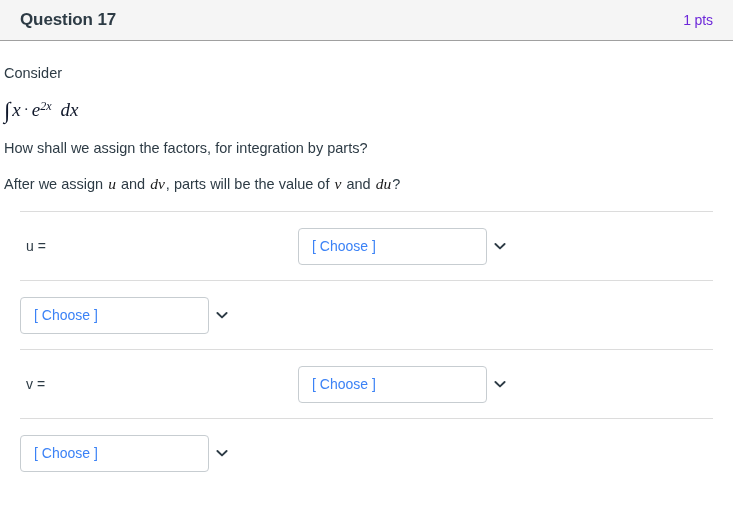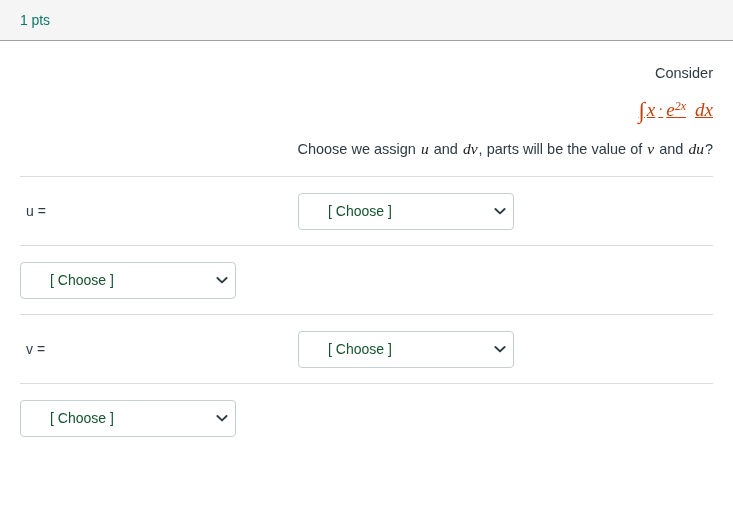--- a/index.html
+++ b/index.html
@@ -35,48 +35,46 @@
     box-sizing: border-box;
   }
   .question-name {
     font-size: 17px;
     font-weight: bold;
     color: #2d3b45;
     letter-spacing: -0.1px;
   }
   .question-points {
     font-size: 14px;
-    color: #0f766e;
+    color: #6d28d9;
     letter-spacing: -0.1px;
   }
 
   
   .question-body {
     padding: 22px 20px 0 4px;
-    text-align: right;
   }
   .prompt-line {
     font-size: 14.5px;
     line-height: 1.45;
     color: #2d3b45;
     margin: 0 0 14px 0;
   }
   .prompt-line.tight {
     margin-bottom: 13px;
   }
 
   .math-block {
     font-family: "Liberation Serif", serif;
     font-style: italic;
     font-size: 19px;
-    color: #c2410c;
+    color: #0f172a;
     margin: 0 0 13px 0;
     line-height: 1.2;
     white-space: nowrap;
-    text-decoration: underline;
   }
   .math-block .intg {
     font-size: 23px;
     vertical-align: -2px;
     margin-right: 2px;
   }
   .math-block .dot {
     font-style: normal;
     font-size: 15px;
     margin: 0 3px;
@@ -120,26 +118,26 @@
     box-sizing: border-box;
   }
   .answer-select-wrap {
     position: relative;
     width: 220px;
   }
   select.answer-select {
     -webkit-appearance: none;
     -moz-appearance: none;
     appearance: none;
-    width: 216px;
+    width: 189px;
     height: 37px;
-    padding: 0 30px 0 29px;
+    padding: 0 30px 0 13px;
     font-family: "Liberation Sans", sans-serif;
     font-size: 14px;
-    color: #14532d;
+    color: #3b82f6;
     background: #ffffff;
     border: 1px solid #c7cdd1;
     border-radius: 4px;
     box-sizing: border-box;
     line-height: 35px;
     outline: none;
   }
   .select-chevron {
     position: absolute;
     right: 12px;
@@ -150,33 +148,35 @@
     pointer-events: none;
     display: block;
   }
 </style>
 </head>
 <body>
 
 <div class="quiz-question">
 
   <div class="question-header">
+    <div class="question-name">Question 17</div>
     <div class="question-points">1 pts</div>
   </div>
 
   <div class="question-body">
 
     <p class="prompt-line tight">Consider</p>
 
     <div class="math-block">
       <span class="intg">∫</span><span>x</span><span class="dot">·</span><span>e</span><span class="sup">2x</span><span class="gap"></span><span>dx</span>
     </div>
 
-
-    <p class="prompt-line"><span>Choose we assign</span> <span class="mi">u</span> <span>and</span> <span class="mi">dv</span><span>, parts will be the value of</span> <span class="mi">v</span> <span>and</span> <span class="mi">du</span><span>?</span></p>
+    <p class="prompt-line">How shall we assign the factors, for integration by parts?</p>
+
+    <p class="prompt-line"><span>After we assign</span> <span class="mi">u</span> <span>and</span> <span class="mi">dv</span><span>, parts will be the value of</span> <span class="mi">v</span> <span>and</span> <span class="mi">du</span><span>?</span></p>
 
   </div>
 
   <div class="answers">
 
     <div class="answer-row">
       <div class="answer-label">u =</div>
       <div class="answer-select-wrap">
         <select class="answer-select">
           <option>[ Choose ]</option>

